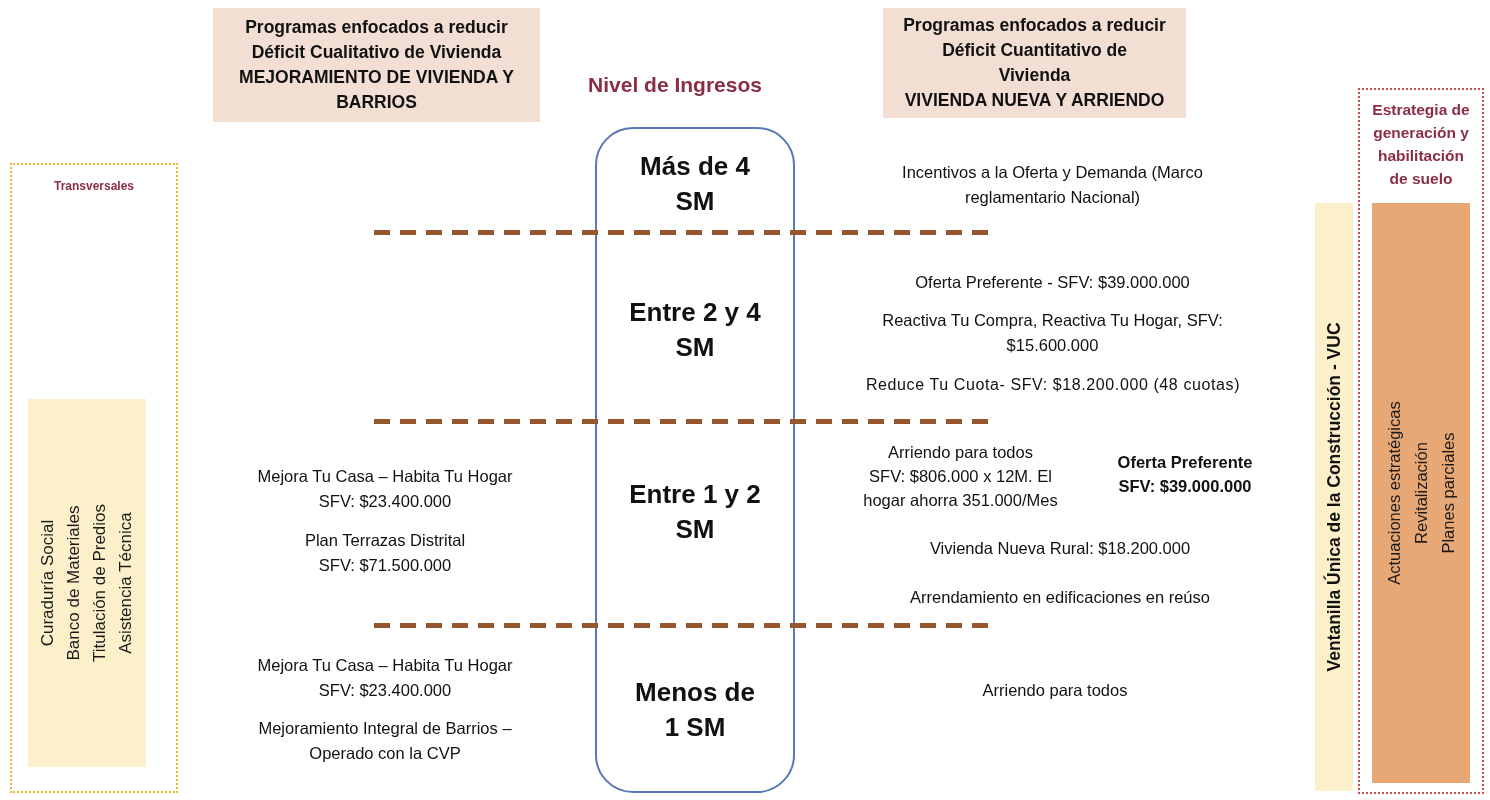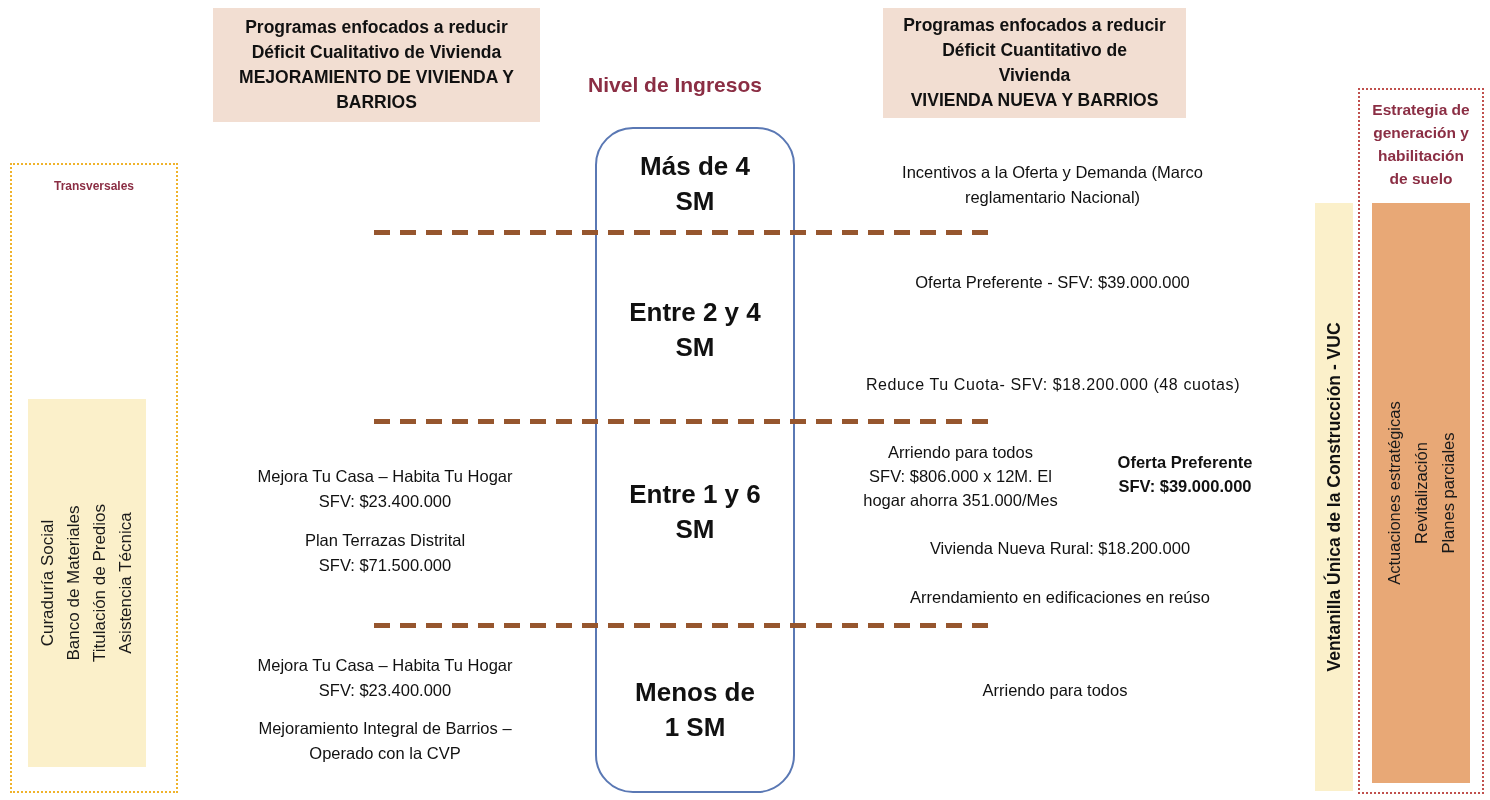--- a/index.html
+++ b/index.html
@@ -108,53 +108,57 @@
     <div class="hdr-line">Programas enfocados a reducir</div>
     <div class="hdr-line">Déficit Cualitativo de Vivienda</div>
     <div class="hdr-line">MEJORAMIENTO DE VIVIENDA Y</div>
     <div class="hdr-line">BARRIOS</div>
   </div>
 
   <div class="abs peach hdr hdr-right">
     <div class="hdr-line">Programas enfocados a reducir</div>
     <div class="hdr-line">Déficit Cuantitativo de</div>
     <div class="hdr-line">Vivienda</div>
-    <div class="hdr-line">VIVIENDA NUEVA Y BARRIOS</div>
+    <div class="hdr-line">VIVIENDA NUEVA Y ARRIENDO</div>
   </div>
 
   <div class="abs nivel-title">Nivel de Ingresos</div>
   <div class="abs income-rect">
     <div class="band-label band-0">
       <div>Más de 4</div>
       <div>SM</div>
     </div>
     <div class="band-label band-1">
       <div>Entre 2 y 4</div>
       <div>SM</div>
     </div>
     <div class="band-label band-2">
-      <div>Entre 1 y 6</div>
+      <div>Entre 1 y 2</div>
       <div>SM</div>
     </div>
     <div class="band-label band-3">
       <div>Menos de</div>
       <div>1 SM</div>
     </div>
   </div>
 
   <div class="abs dash dash-0"></div>
   <div class="abs dash dash-1"></div>
   <div class="abs dash dash-2"></div>
 
   <div class="abs prog b1r">
     <div>Incentivos a la Oferta y Demanda (Marco</div>
     <div>reglamentario Nacional)</div>
   </div>
 
   <div class="abs prog b2r1">Oferta Preferente - SFV: $39.000.000</div>
+  <div class="abs prog b2r2">
+    <div>Reactiva Tu Compra, Reactiva Tu Hogar, SFV:</div>
+    <div>$15.600.000</div>
+  </div>
   <div class="abs prog b2r3">Reduce Tu Cuota- SFV: $18.200.000 (48 cuotas)</div>
 
   <div class="abs prog b3l1">
     <div>Mejora Tu Casa – Habita Tu Hogar</div>
     <div>SFV: $23.400.000</div>
   </div>
   <div class="abs prog b3l2">
     <div>Plan Terrazas Distrital</div>
     <div>SFV: $71.500.000</div>
   </div>

